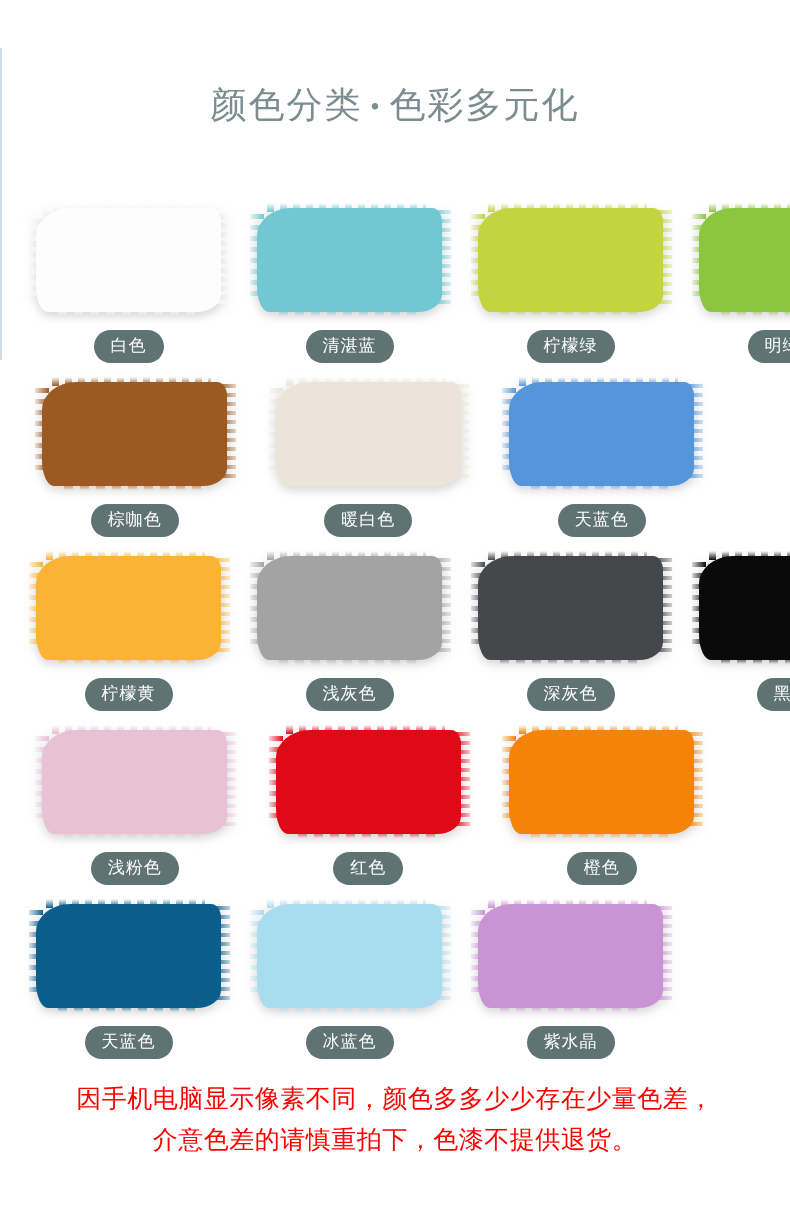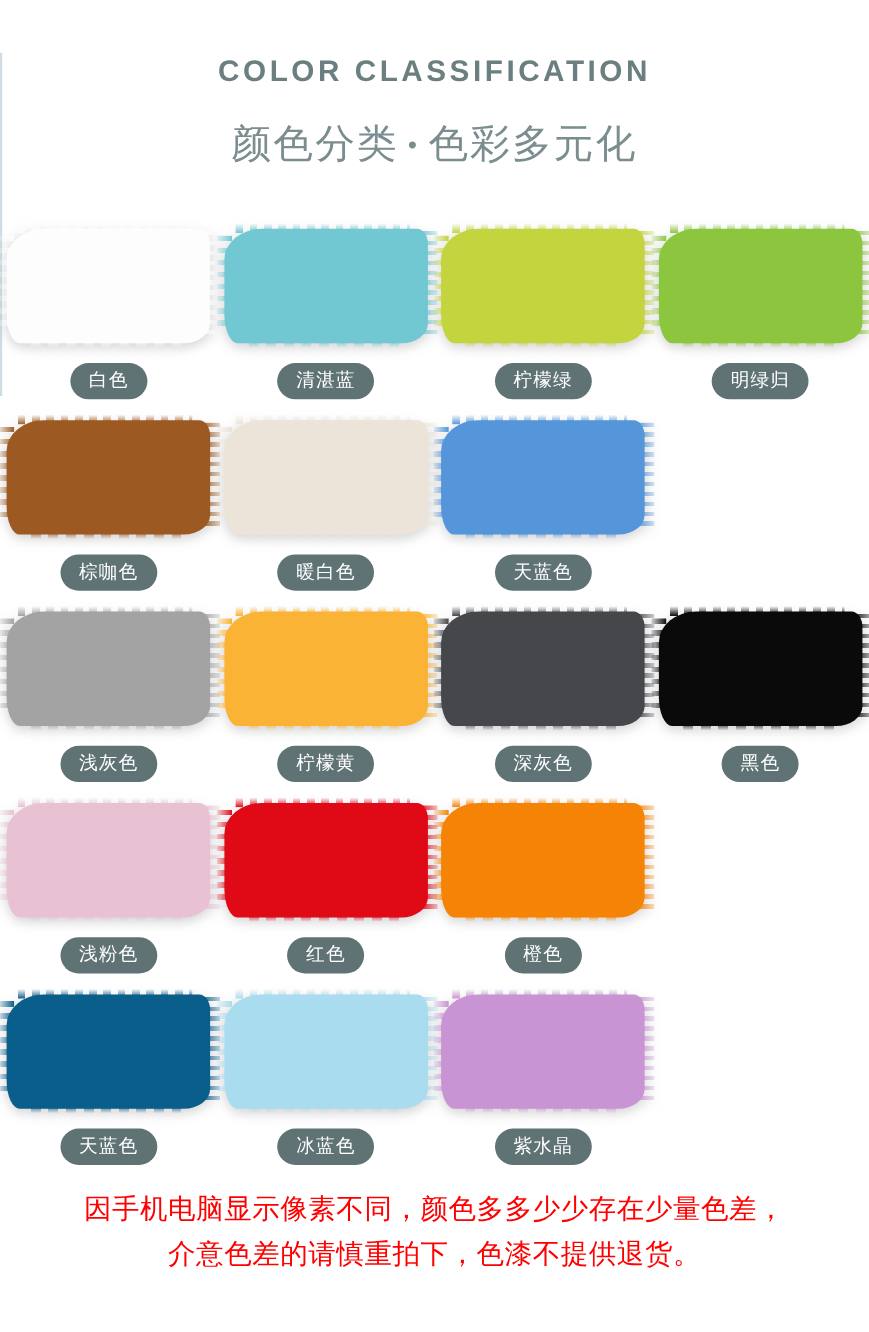--- a/index.html
+++ b/index.html
@@ -65,20 +65,21 @@
     display: flex;
     height: 174px;
     width: 790px;
   }
   .cell {
     width: 197.5px;
     position: relative;
     display: flex;
     flex-direction: column;
     align-items: center;
+    margin-left: 36px;
   }
   .cell.empty { visibility: hidden; }
 
   
   .swatch-wrap {
     width: 185px;
     height: 104px;
     position: relative;
     margin-top: 10px;
   }
@@ -176,21 +177,20 @@
     font-family: "DejaVu Sans", "Liberation Sans", sans-serif;
   }
   .disclaimer div { white-space: nowrap; }
 </style>
 </head>
 <body>
 
 <div class="edge-rule"></div>
 
 <div class="header">
-  <h1 class="header-en">COLOR  CLASSIFICATION</h1>
   <h2 class="header-cn">
     <span>颜色分类</span><span class="dot">•</span><span>色彩多元化</span>
   </h2>
 </div>
 
 <div class="grid" id="grid">
     <div class="grid-row">
       <div class="cell">
         <div class="swatch-wrap">
           <div class="swatch" style="color: rgb(253, 253, 253);">
@@ -260,37 +260,37 @@
             <div class="swatch-top-fringe"></div>
             <div class="swatch-bot-fringe"></div>
           </div>
         </div>
         <div class="pill">天蓝色</div>
       </div>
     </div>
     <div class="grid-row">
       <div class="cell">
         <div class="swatch-wrap">
+          <div class="swatch" style="color: rgb(251, 179, 53);">
+            <div class="swatch-body"></div>
+            <div class="swatch-top-fringe"></div>
+            <div class="swatch-bot-fringe"></div>
+          </div>
+        </div>
+        <div class="pill">柠檬黄</div>
+      </div>
+      <div class="cell">
+        <div class="swatch-wrap">
           <div class="swatch" style="color: rgb(163, 163, 163);">
             <div class="swatch-body"></div>
             <div class="swatch-top-fringe"></div>
             <div class="swatch-bot-fringe"></div>
           </div>
         </div>
         <div class="pill">浅灰色</div>
-      </div>
-      <div class="cell">
-        <div class="swatch-wrap">
-          <div class="swatch" style="color: rgb(251, 179, 53);">
-            <div class="swatch-body"></div>
-            <div class="swatch-top-fringe"></div>
-            <div class="swatch-bot-fringe"></div>
-          </div>
-        </div>
-        <div class="pill">柠檬黄</div>
       </div>
       <div class="cell">
         <div class="swatch-wrap">
           <div class="swatch" style="color: rgb(69, 71, 75);">
             <div class="swatch-body"></div>
             <div class="swatch-top-fringe"></div>
             <div class="swatch-bot-fringe"></div>
           </div>
         </div>
         <div class="pill">深灰色</div>

